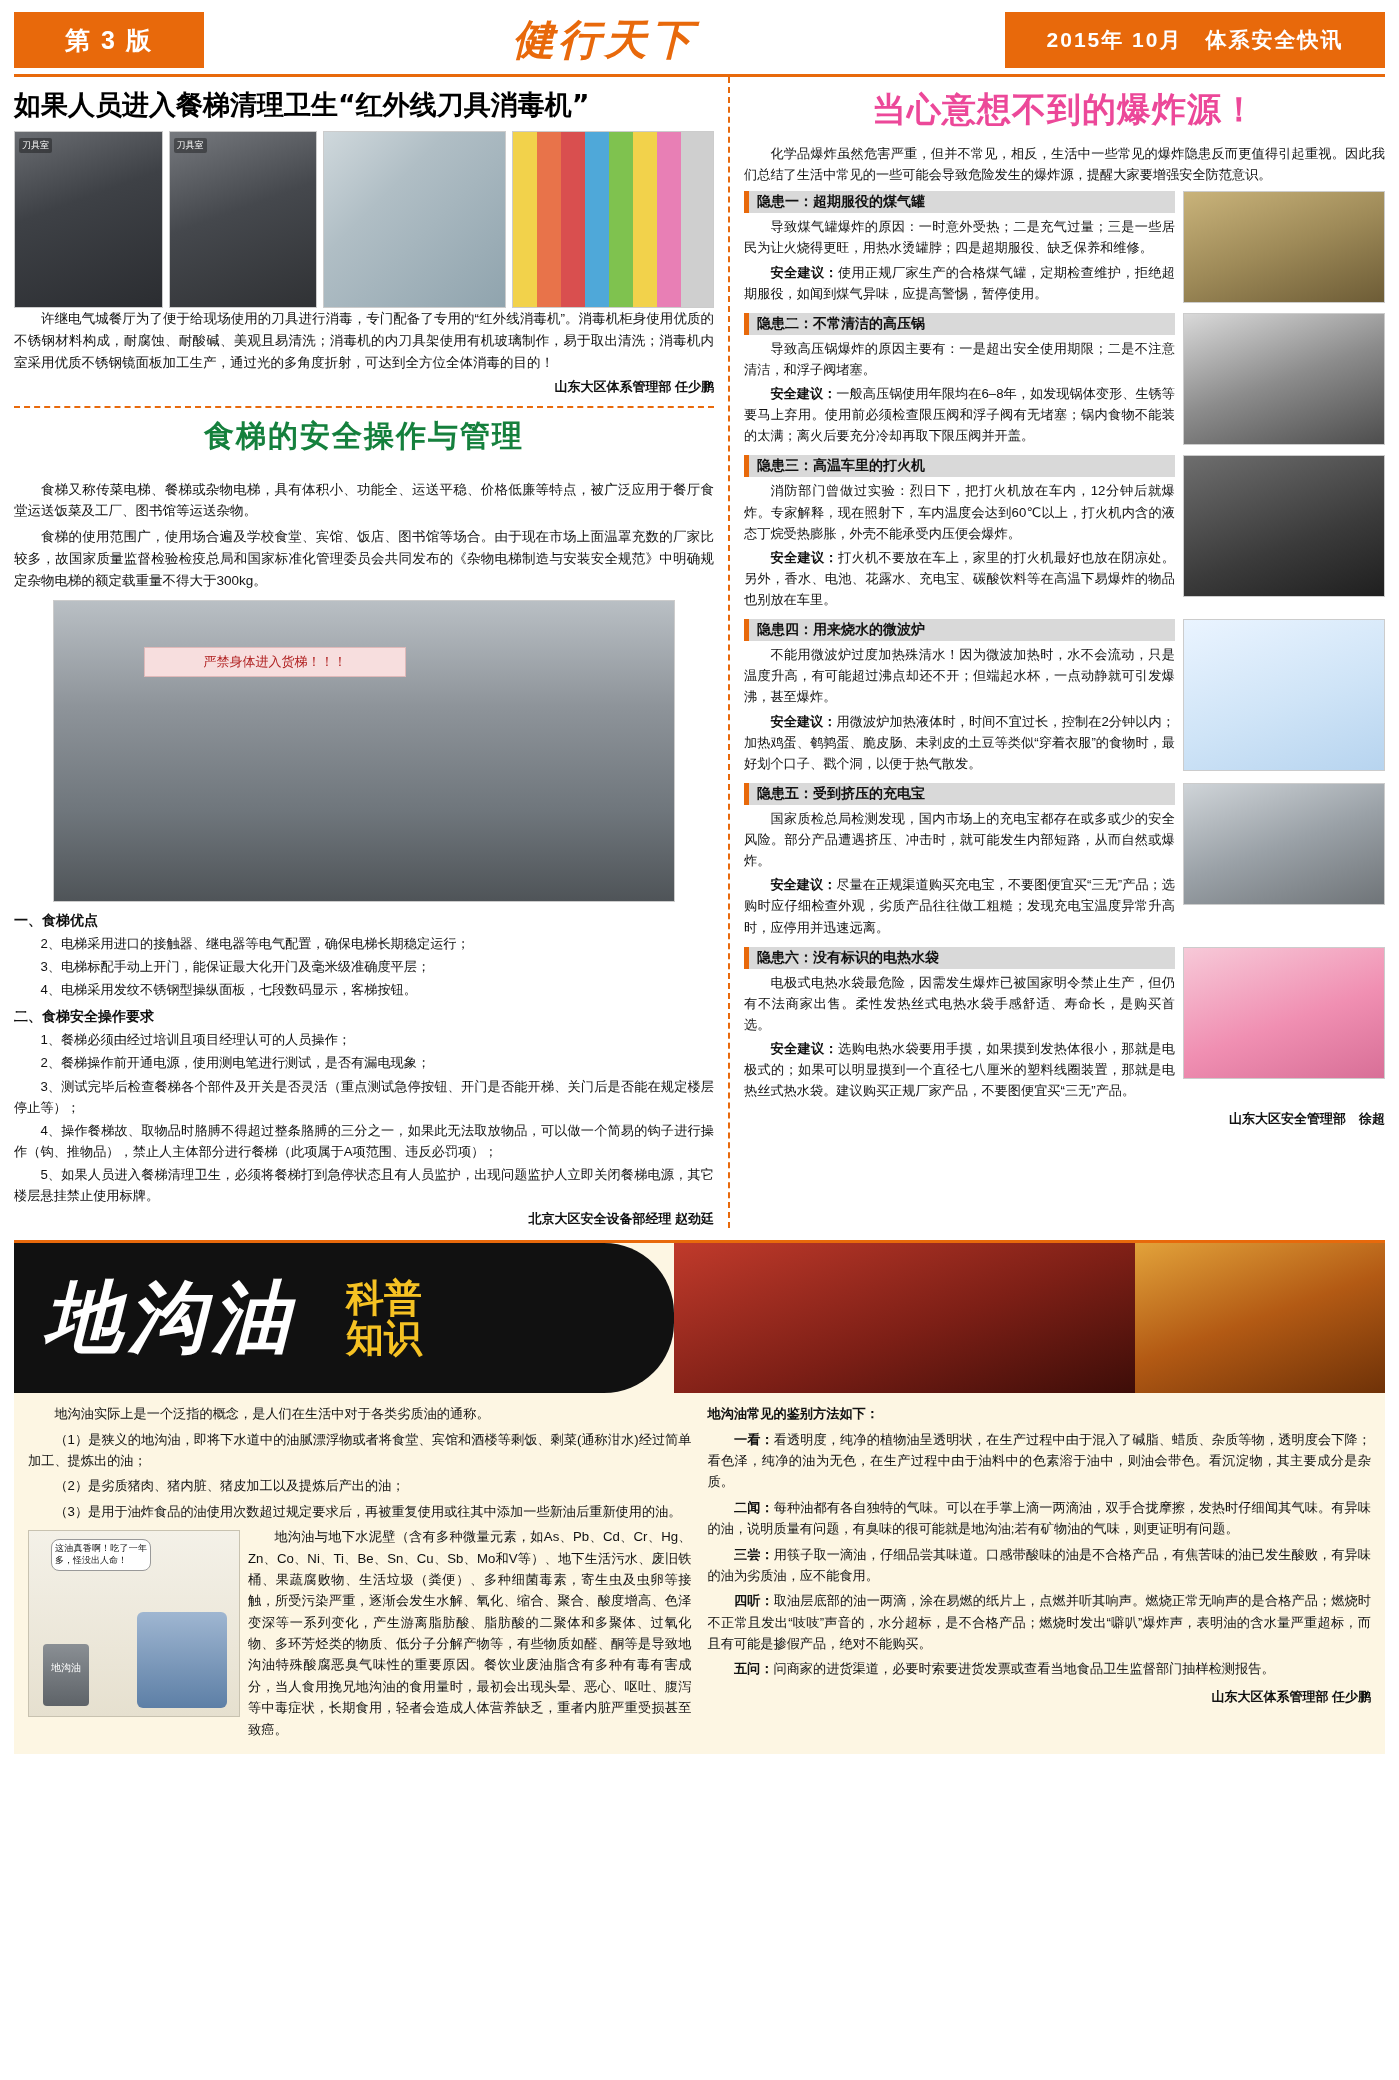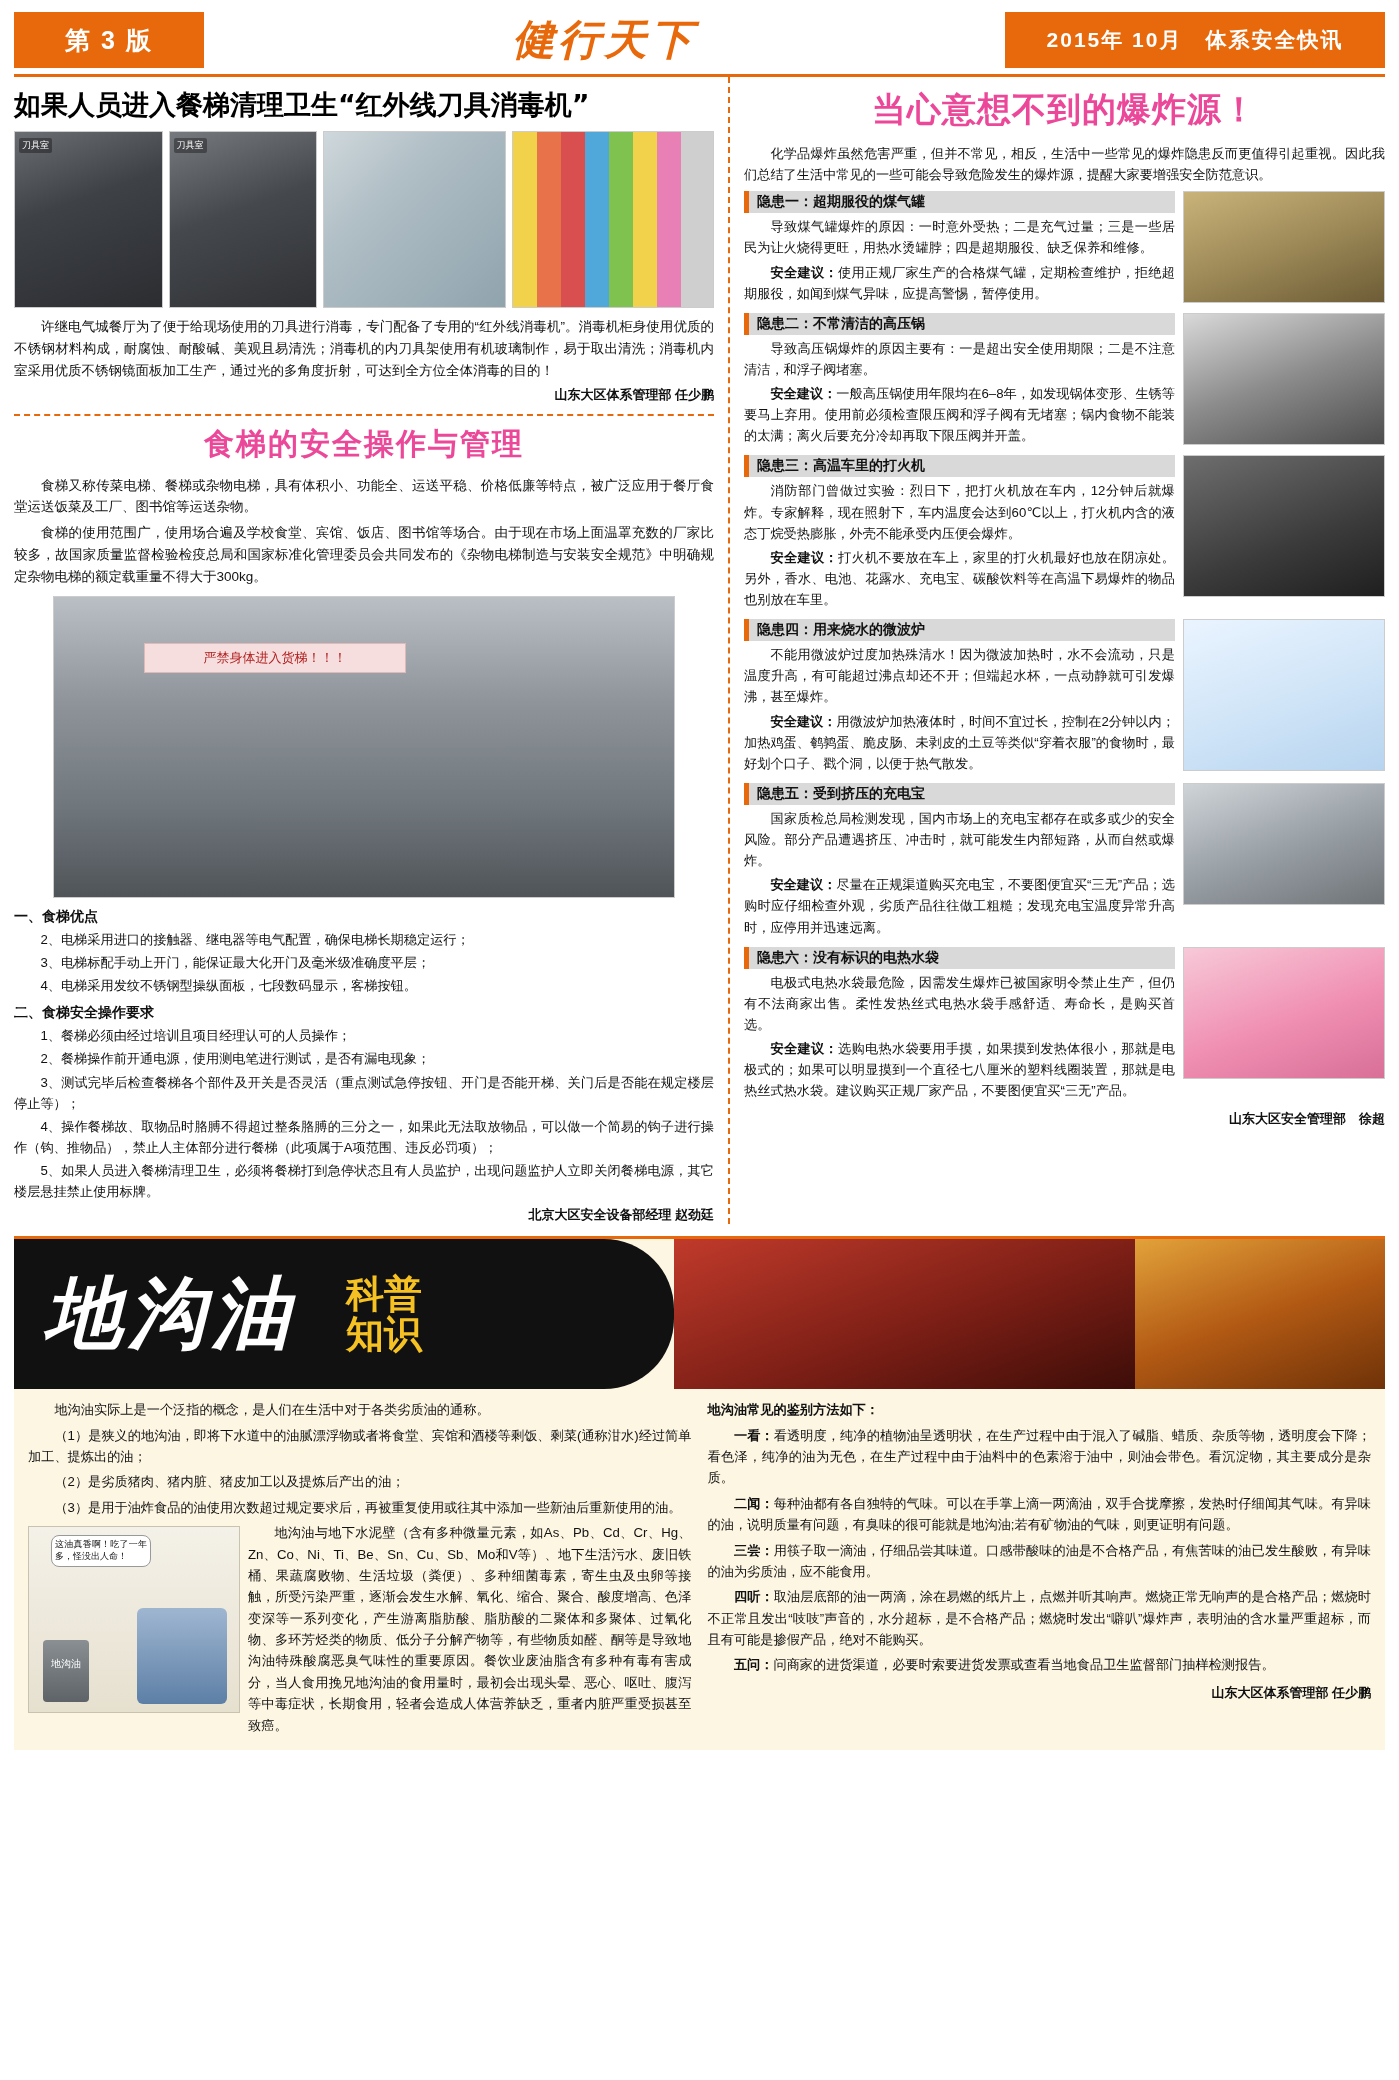--- a/index.html
+++ b/index.html
@@ -83,21 +83,21 @@
   }
   h2.headline-red{
     font-size:34px;
     font-weight:bold;
     margin:10px 0 10px 0;
     color:#ec4899;
     letter-spacing:1px;
     text-align:center;
     font-family:"DejaVu Sans","Liberation Sans",sans-serif;
   }
-  .photo-row{display:flex;gap:6px;margin-bottom:8px;}
+  .photo-row{display:flex;gap:6px;margin-bottom:0;}
   .ph{border:1px solid #ccc;position:relative;overflow:hidden;}
   .ph .cap{
     position:absolute;left:4px;top:6px;font-size:9px;color:#fff;
     background:rgba(0,0,0,.35);padding:1px 3px;border-radius:2px;
   }
   
   .img-machine1{background:linear-gradient(160deg,#6a6d72 0%,#3e4146 40%,#2b2d31 100%);}
   .img-machine2{background:linear-gradient(160deg,#76797e 0%,#45484d 45%,#303235 100%);}
   .img-machine3{background:linear-gradient(135deg,#cfd8dc 0%,#b0bec5 35%,#90a4ae 100%);}
   .img-bottles{background:
@@ -128,25 +128,25 @@
     margin-top:4px;
   }
   .dash-sep{
     border-top:2px dashed #e8690b;
     margin:10px 0 8px 0;
   }
   .v-sep{
     border-left:2px dashed #e8690b;
   }
   h3.blue-title{
-    color:#ec4899;
+    color:#15803d;
     font-size:30px;
     font-weight:bold;
     text-align:center;
-    margin:6px 0 10px 0;
+    margin:6px 0 22px 0;
     letter-spacing:2px;
     font-family:"DejaVu Sans","Liberation Sans",sans-serif;
   }
   .sub-head{
     font-size:14px;
     font-weight:bold;
     margin:8px 0 3px 0;
   }
   .list-text{
     font-size:13.2px;

